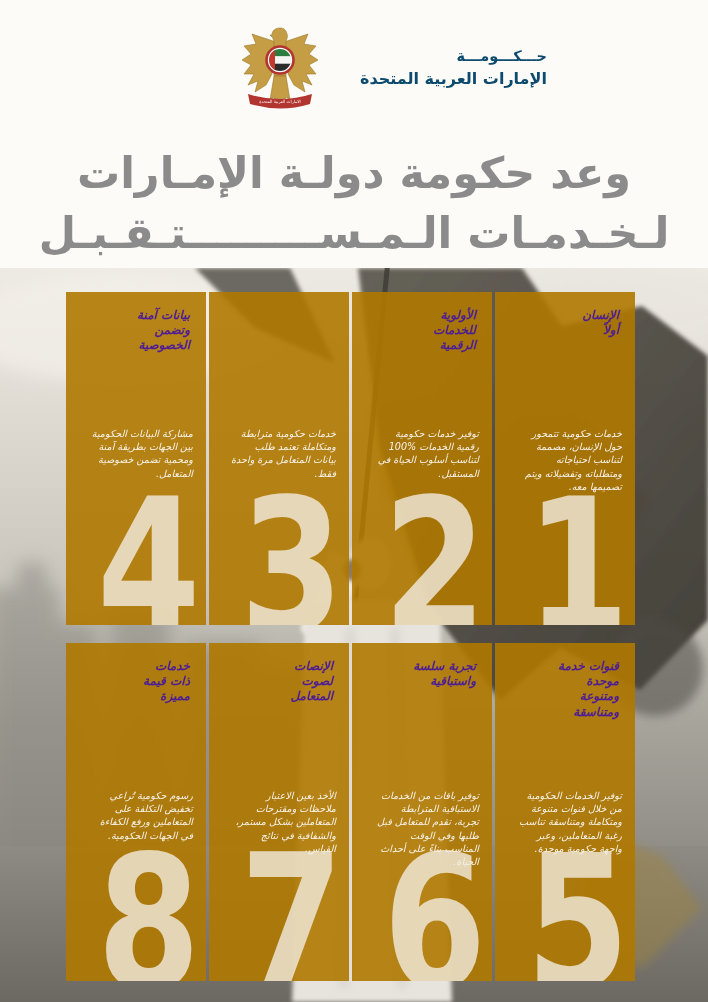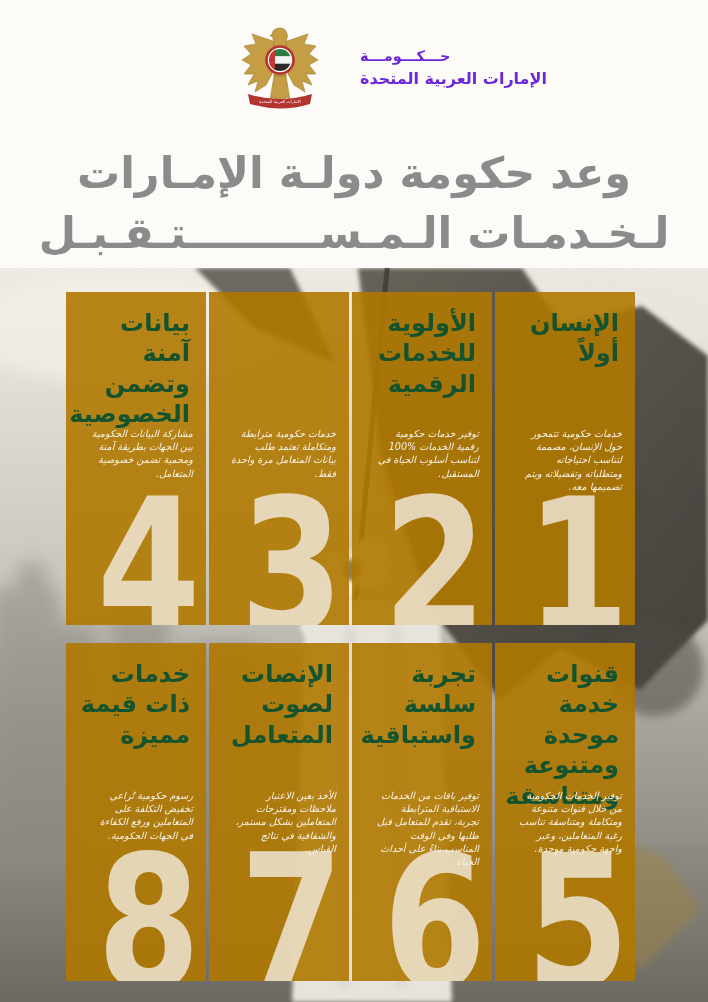--- a/index.html
+++ b/index.html
@@ -1,36 +1,36 @@
 <!DOCTYPE html>
 <html lang="ar"><head>
 <meta charset="utf-8">
 <style>
   html,body{margin:0;padding:0;background:#e9e7e2;}
   .poster{position:relative;width:708px;height:1002px;background:#fcfbf7;overflow:hidden;
           font-family:"DejaVu Sans",sans-serif;margin:0 auto;}
   
   .logo{position:absolute;top:26px;left:240px;display:flex;align-items:center;gap:40px;}
   .logo svg{width:80px;height:84px;display:block;}
-  .logo-text{direction:rtl;text-align:left;color:#6d28d9;}
+  .logo-text{direction:rtl;text-align:right;color:#0c4a6e;}
   .logo-line1{font-size:14.5px;font-weight:bold;}
   .logo-line2{font-size:16px;font-weight:bold;margin-top:5px;}
   .title{position:absolute;top:114px;left:0;width:100%;text-align:center;direction:rtl;
          color:#8b8b8b;font-weight:bold;font-size:43px;line-height:1.4;letter-spacing:0;}
   
   .photo{position:absolute;left:0;top:268px;width:708px;height:734px;overflow:hidden;
          background:linear-gradient(180deg,#edeae3 0%,#ddd9d1 22%,#c7c4bc 45%,#a7a49c 62%,#908d86 80%,#7b786f 100%);}
   .photo svg{position:absolute;left:0;top:0;}
   
   .grid{position:absolute;left:66px;width:569px;display:flex;direction:rtl;gap:3px;}
   .grid.top{top:292px;height:333px;}
   .grid.bottom{top:643px;height:338px;}
   .card{position:relative;width:140px;height:100%;background:rgba(175,120,0,0.9);overflow:hidden;}
-  .card-title{margin:16px 16px 0 10px;font-size:24px;font-weight:bold;color:#14532d;
-              text-align:right;direction:rtl;line-height:1.27;white-space:pre-line;}
+  .card-title{margin:16px 16px 0 10px;font-size:12px;font-weight:bold;color:#4c1d95;
+              text-align:right;direction:rtl;line-height:1.27;white-space:pre-line;font-style:italic;}
   .card-body{position:absolute;top:126px;left:0;right:0;margin:9px;padding:0 4px 0 12px;
              font-size:9.6px;line-height:1.38;color:#f8f5ee;text-align:right;direction:rtl;font-style:italic;}
   .grid.bottom .card-body{top:137px;}
   .card-number{position:absolute;bottom:-14px;right:6px;font-size:186px;font-weight:bold;
                line-height:0.78;color:rgba(243,239,229,0.78);
                transform:scaleX(0.8);transform-origin:100% 100%;}
 </style>
 </head>
 <body>
 

